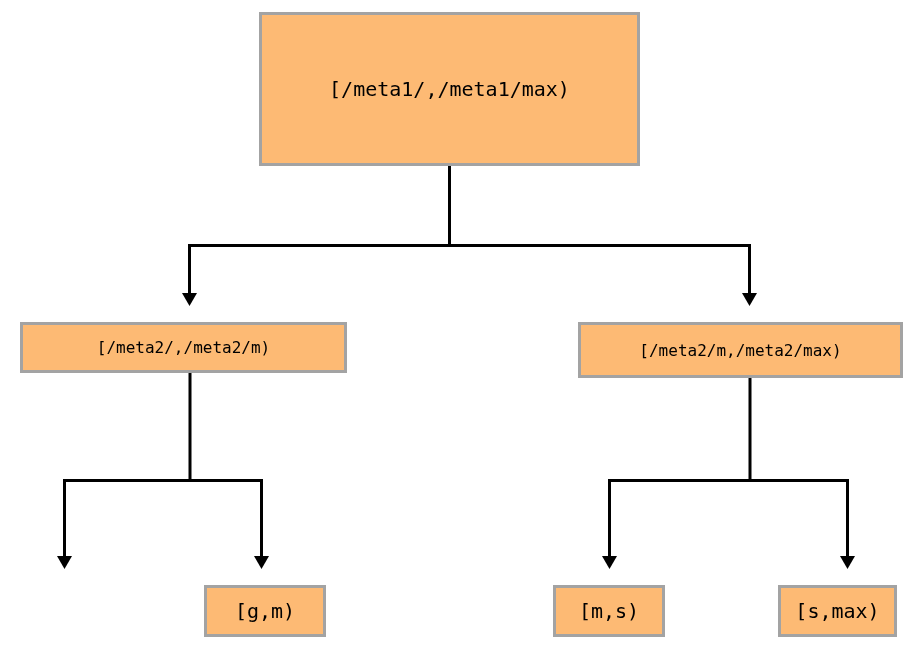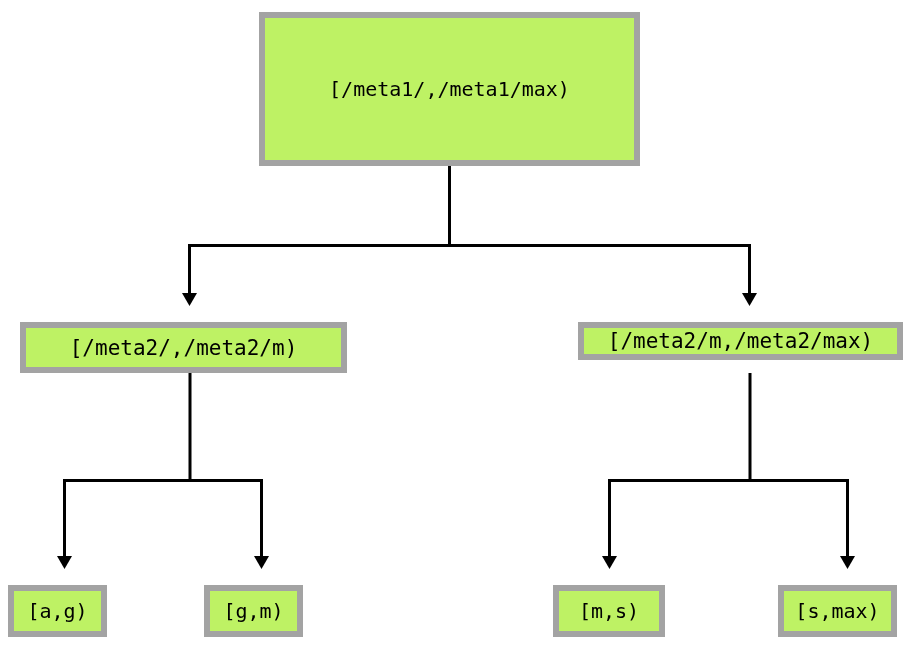--- a/index.html
+++ b/index.html
@@ -22,45 +22,45 @@
     position: absolute;
     left: 0;
     top: 0;
     width: 912px;
     height: 652px;
     display: block;
   }
   .node-box {
     position: absolute;
     box-sizing: border-box;
-    background: #bef264;
-    border: 6px solid #a3a3a3;
+    background: #fdba74;
+    border: 3px solid #a3a3a3;
     display: flex;
     align-items: center;
     justify-content: center;
     z-index: 2;
   }
   .node-label {
     font-family: "DejaVu Sans Mono", "Liberation Mono", monospace;
     color: #000000;
     white-space: pre;
     letter-spacing: 0px;
   }
   .node-root { left: 259px; top: 12px; width: 381px; height: 154px; }
   .node-root .node-label { font-size: 20px; }
 
   .node-mid-left { left: 20px; top: 322px; width: 327px; height: 51px; }
-  .node-mid-right { left: 578px; top: 322px; width: 325px; height: 38px; }
+  .node-mid-right { left: 578px; top: 322px; width: 325px; height: 56px; }
   .node-mid-left .node-label,
-  .node-mid-right .node-label { font-size: 21px; }
+  .node-mid-right .node-label { font-size: 16px; }
 
   .node-leaf { top: 585px; height: 52px; }
   .node-leaf .node-label { font-size: 20px; }
   .node-leaf-1 { left: 8px; width: 99px; }
-  .node-leaf-2 { left: 204px; width: 99px; }
+  .node-leaf-2 { left: 204px; width: 122px; }
   .node-leaf-3 { left: 553px; width: 112px; }
   .node-leaf-4 { left: 778px; width: 119px; text-align: center; }
 </style>
 </head>
 <body>
 
 <div id="diagram-canvas">
 
   <svg id="diagram-svg" viewBox="0 0 912 652" xmlns="http://www.w3.org/2000/svg">
     <defs>
@@ -102,23 +102,20 @@
   </div>
 
   <div class="node-box node-mid-left">
     <span class="node-label">[/meta2/,/meta2/m)</span>
   </div>
 
   <div class="node-box node-mid-right">
     <span class="node-label">[/meta2/m,/meta2/max)</span>
   </div>
 
-  <div class="node-box node-leaf node-leaf-1">
-    <span class="node-label">[a,g)</span>
-  </div>
 
   <div class="node-box node-leaf node-leaf-2">
     <span class="node-label">[g,m)</span>
   </div>
 
   <div class="node-box node-leaf node-leaf-3">
     <span class="node-label">[m,s)</span>
   </div>
 
   <div class="node-box node-leaf node-leaf-4">

